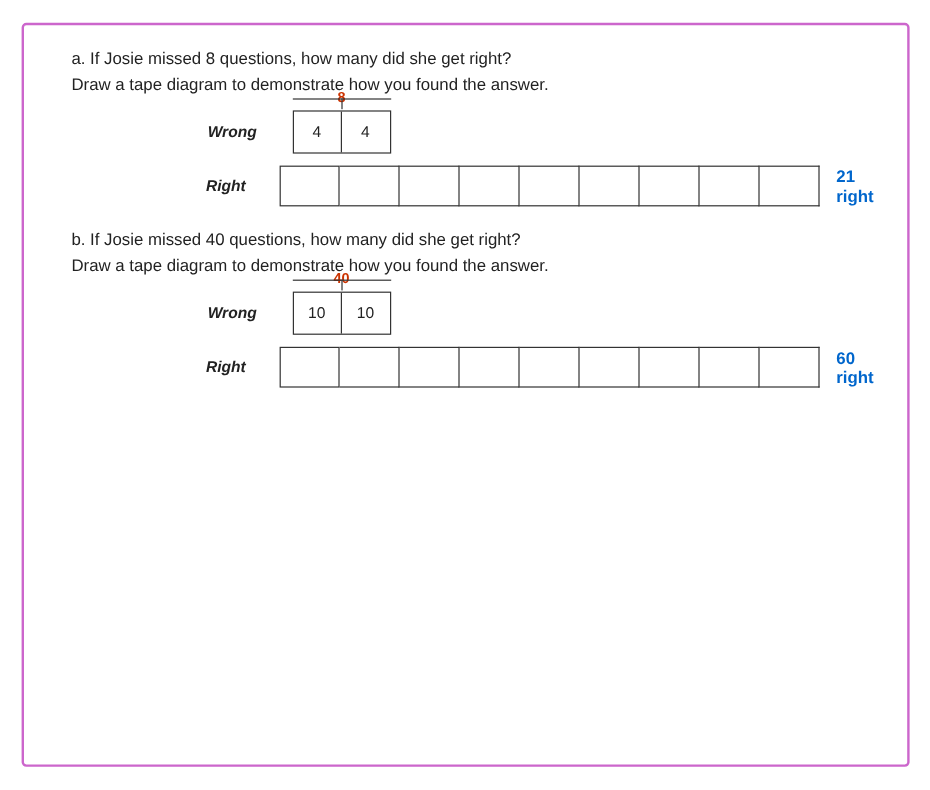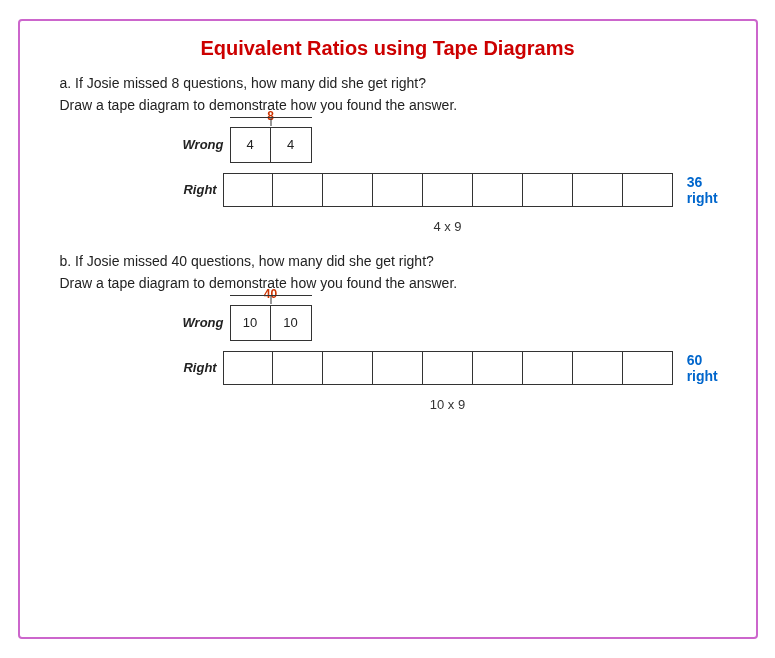--- a/index.html
+++ b/index.html
@@ -54,22 +54,22 @@
       display: flex;
       align-items: center;
       margin-bottom: 6px;
     }
     .row-label {
       font-size: 13px;
       font-weight: bold;
       font-style: italic;
       color: #222;
       width: 60px;
-      text-align: right;
-      margin-right: 6px;
+      text-align: center;
+      margin-right: 20px;
     }
     
     .wrong-container {
       position: relative;
       display: inline-block;
     }
     .brace-label {
       position: absolute;
       top: -18px;
       left: 50%;
@@ -122,21 +122,20 @@
       padding-left: 120px;
     }
     .section-b {
       margin-top: 8px;
     }
   </style>
 </head>
 <body>
 
 <div class="card">
-  <div class="title">Equivalent  Ratios using Tape Diagrams</div>
 
   <div class="section">
     <div class="question">
       <span>a. If Josie missed 8 questions, how many did she get right?</span><br>
       <span>Draw a tape diagram to demonstrate how you found the answer.</span>
     </div>
 
     <div class="diagram-area">
 
       <div style="margin-left:60px; margin-bottom:4px;">
@@ -163,26 +162,25 @@
             <div class="right-box"></div>
             <div class="right-box"></div>
             <div class="right-box"></div>
             <div class="right-box"></div>
             <div class="right-box"></div>
             <div class="right-box"></div>
             <div class="right-box"></div>
             <div class="right-box"></div>
             <div class="right-box"></div>
           </div>
-          <div class="answer-label">36 right</div>
-        </div>
-      </div>
-    </div>
-
-    <div class="formula-label">4 x 9</div>
+          <div class="answer-label">21 right</div>
+        </div>
+      </div>
+    </div>
+
   </div>
 
   <div class="section section-b">
     <div class="question">
       <span>b. If Josie missed 40 questions, how many did she get right?</span><br>
       <span>Draw a tape diagram to demonstrate how you found the answer.</span>
     </div>
 
     <div class="diagram-area">
 
@@ -213,15 +211,14 @@
             <div class="right-box"></div>
             <div class="right-box"></div>
             <div class="right-box"></div>
             <div class="right-box"></div>
           </div>
           <div class="answer-label">60 right</div>
         </div>
       </div>
     </div>
 
-    <div class="formula-label">10 x 9</div>
   </div>
 </div>
 
 </body></html>

